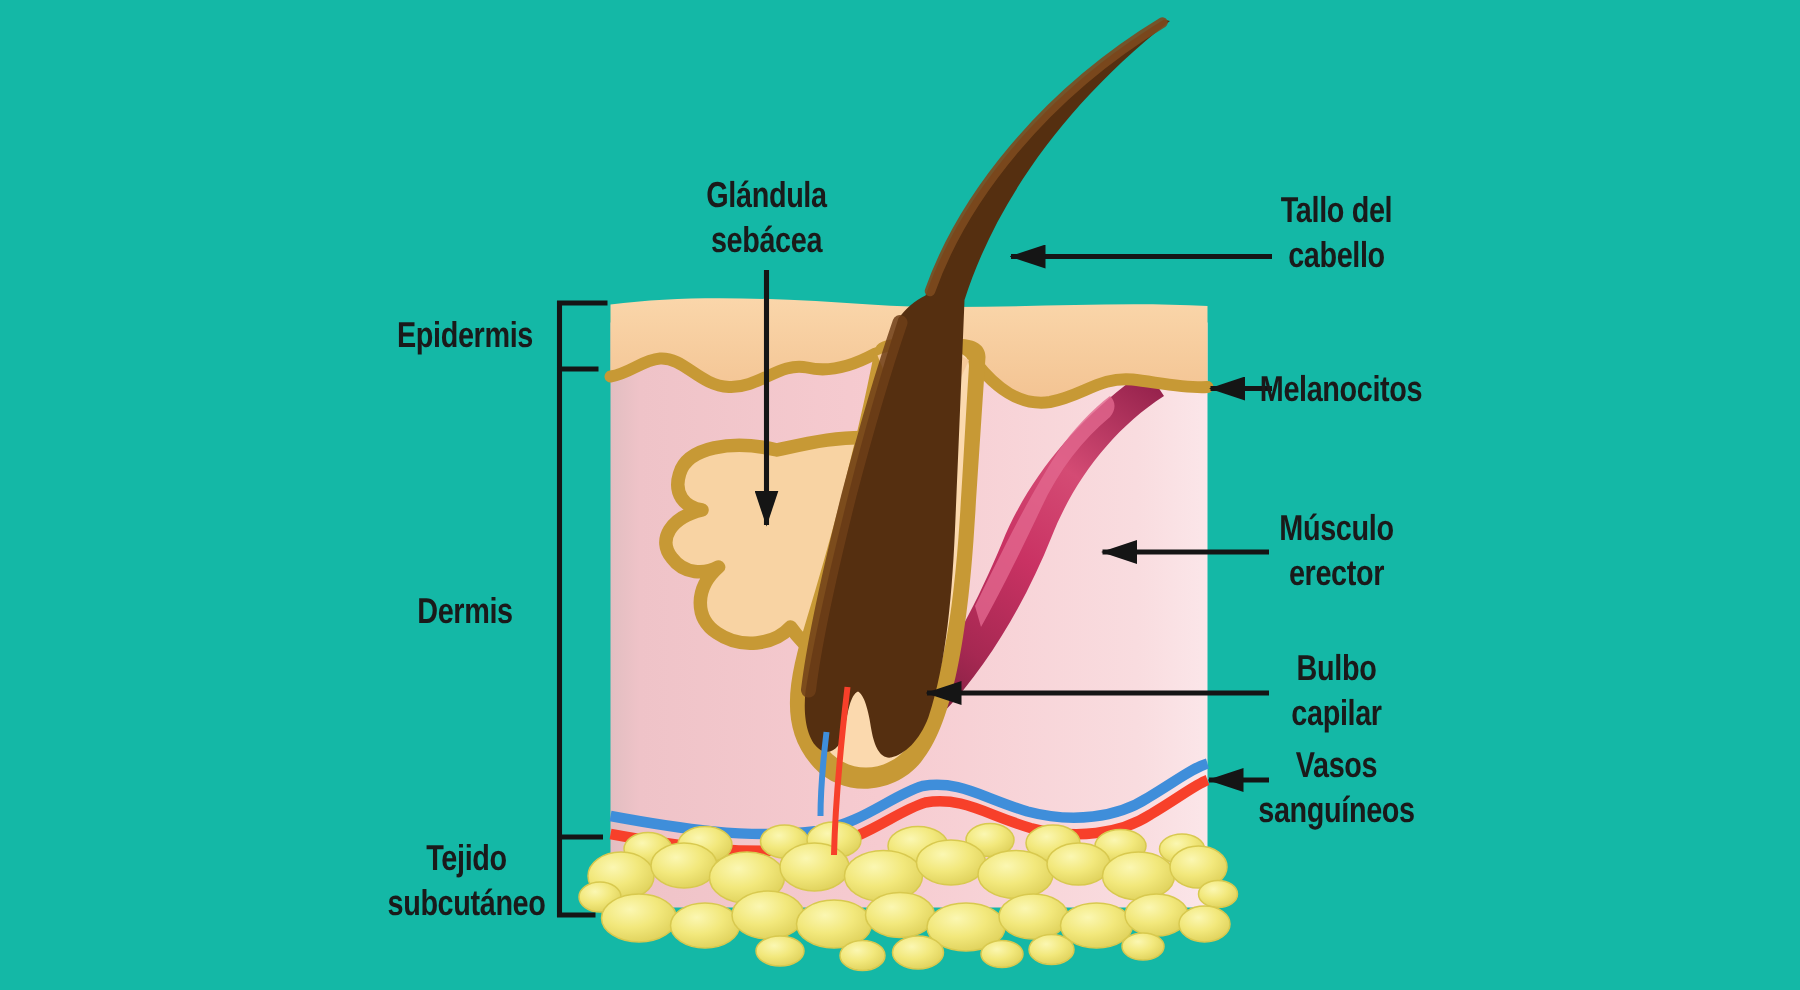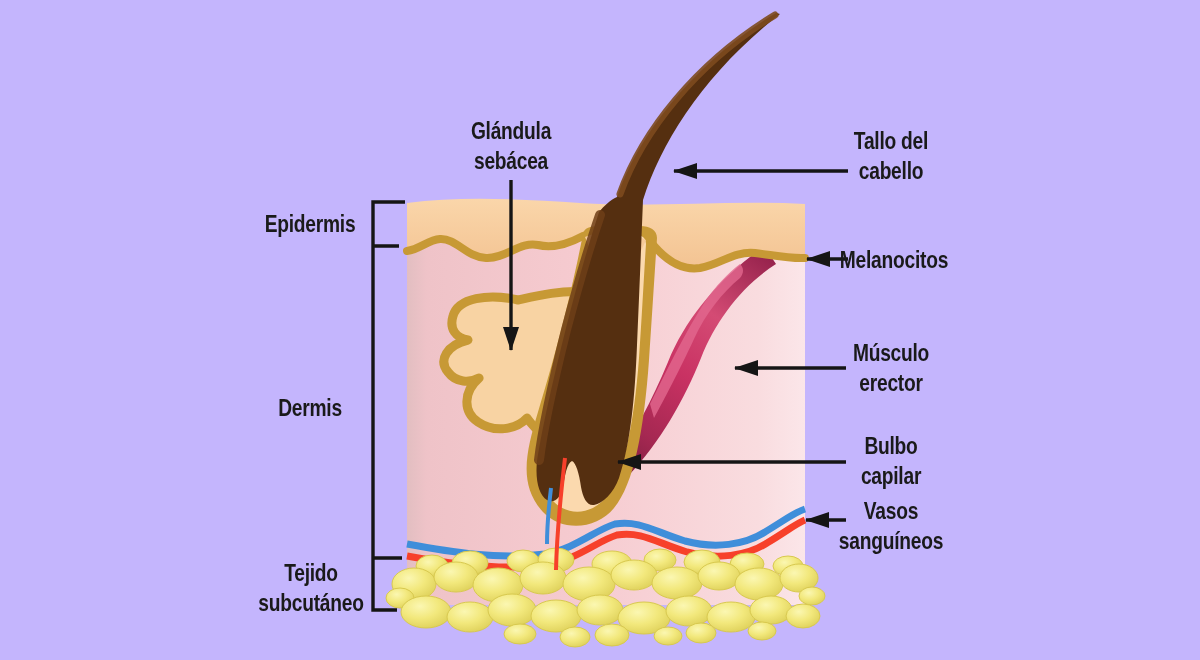--- a/index.html
+++ b/index.html
@@ -1,17 +1,17 @@
 <!DOCTYPE html>
 <html style="--c-label_black: #1a1a1a; --c-epidermis_peach: #F8CF9F; --c-dermis_pink: #F5C9CE; --c-basal_gold: #C79935; --c-follicle_cream: #FBD9AE; --c-hair_brown: #552F10; --c-muscle_magenta: #C93263; --c-vein_blue: #3F8EDA; --c-artery_red: #F7402A; --c-fat_yellow: #F1E778;"><head>
 <meta charset="utf-8">
 <style>
   html,body{margin:0;padding:0;background:#ffffff;}
   .stage{
-    position:relative;width:1200px;height:660px;background:#c4b5fd;
+    position:relative;width:1200px;height:660px;background:#14b8a6;
     overflow:hidden;font-family:"Liberation Sans","DejaVu Sans",sans-serif;
   }
   .stage svg{position:absolute;left:0;top:0;}
   .lbl{
     position:absolute;width:220px;text-align:center;
     color:var(--c-label_black,#1a1a1a);
     font-size:24px;line-height:30px;font-weight:700;letter-spacing:-0.3px;
     transform:scaleX(0.80);transform-origin:50% 0;
     user-select:none;
   }

